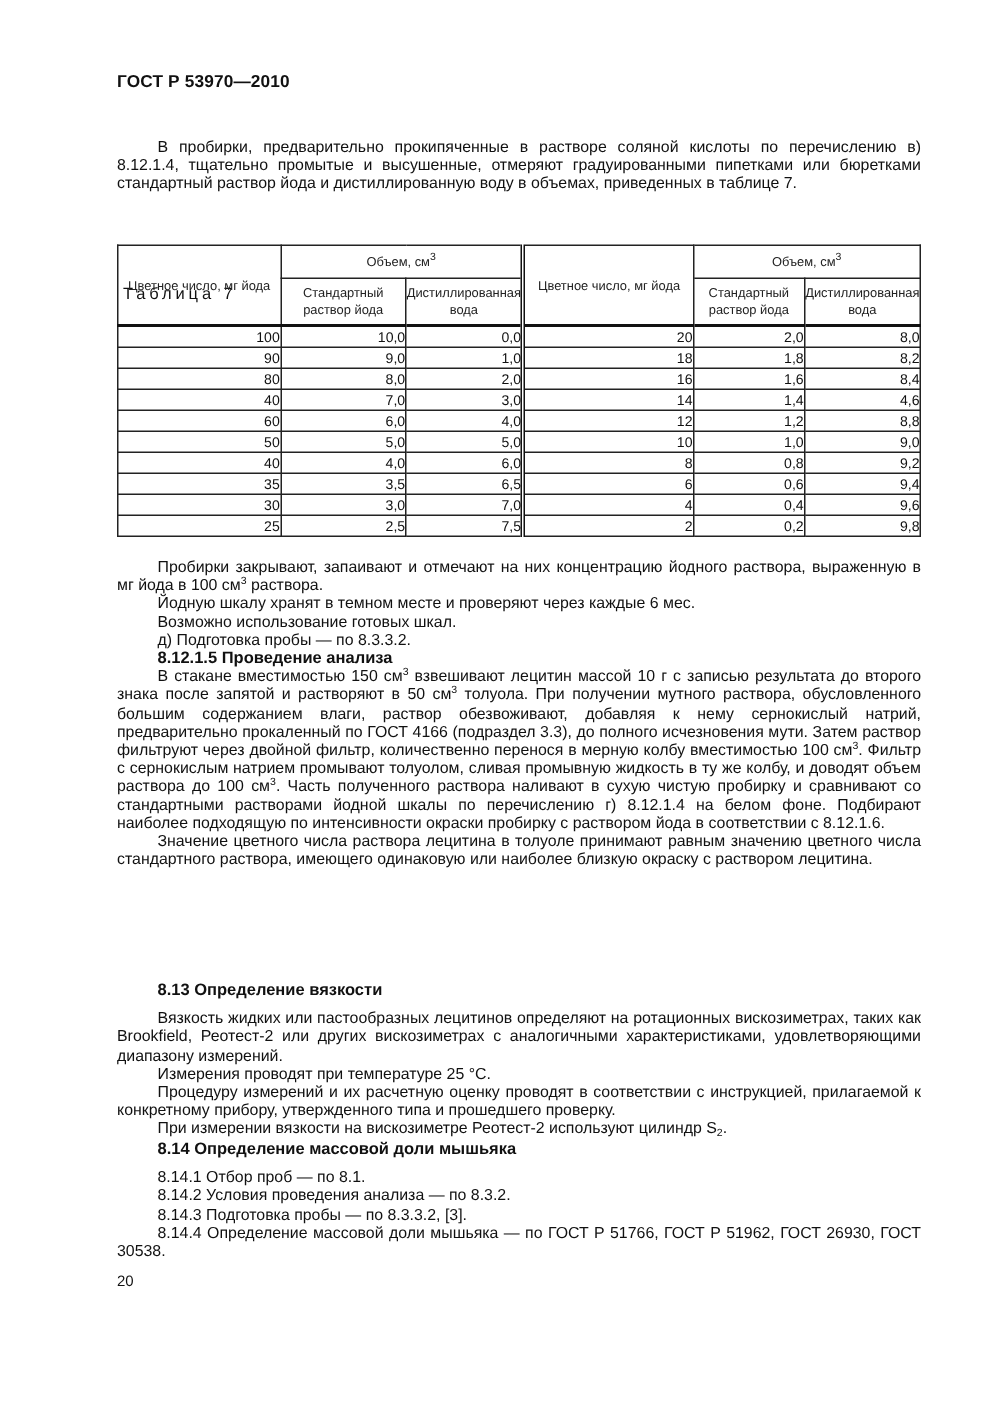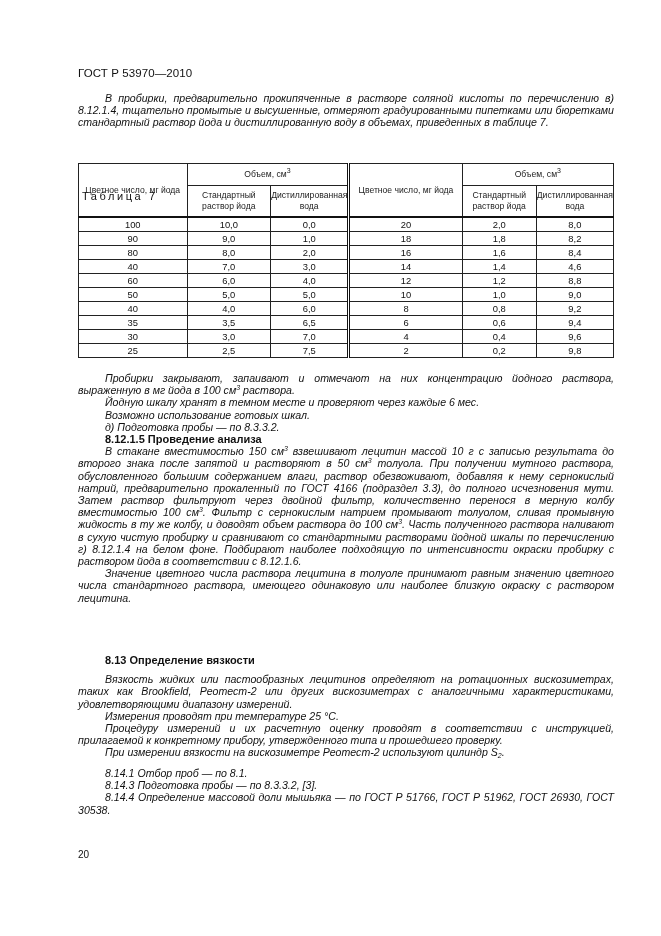--- a/index.html
+++ b/index.html
@@ -1,40 +1,40 @@
 <!DOCTYPE html>
 <html><head>
 <meta charset="utf-8">
 <style>
   html, body { margin: 0; padding: 0; background: #ffffff; }
   body {
     width: 661px; height: 936px; position: relative; overflow: hidden;
     font-family: "Liberation Sans", sans-serif; color: #111;
   }
   .page { position: absolute; left: 78px; top: 0; width: 536px; }
-  .doc-header { position: absolute; top: 67px; left: 0; font-weight: normal; font-size: 11.5px; letter-spacing: 0.1px; }
-  .p { font-size: 10.6px; line-height: 12.2px; text-align: justify; margin: 0; font-style: italic; }
+  .doc-header { position: absolute; top: 49px; left: 0; font-weight: bold; font-size: 11.5px; letter-spacing: 0.1px; }
+  .p { font-size: 10.6px; line-height: 12.2px; text-align: justify; margin: 0; }
   .ind { text-indent: 27px; }
   .h { font-weight: bold; font-size: 11px; line-height: 12.2px; margin: 0; padding-left: 27px; }
   .block { position: absolute; left: 0; width: 536px; }
   .tcap { position: absolute; top: 146px; left: 4px; font-size: 11px; letter-spacing: 2.6px; margin-top: 44px; }
   sup { font-size: 7px; line-height: 0; vertical-align: 4px; }
   sub { font-size: 7px; line-height: 0; vertical-align: -2px; }
 
   table.t7 {
     position: absolute; top: 163px; left: 0; width: 536px;
     border-collapse: collapse; font-size: 9.4px; text-align: center;
     border: 1.3px solid #111;
   }
   table.t7 td, table.t7 th { border: 1px solid #222; padding: 0; font-weight: normal; }
   table.t7 th { font-size: 8.6px; line-height: 11px; color: #222; }
   table.t7 thead tr.r1 th { height: 21px; }
   table.t7 thead tr.r2 th { height: 30px; margin-top: 38px; }
   table.t7 thead tr.r2 th, table.t7 thead th.rowspan { border-bottom: 2px solid #111; }
-  table.t7 tbody td { height: 13px; line-height: 13px; }
+  table.t7 tbody td { height: 13px; line-height: 13px; text-align: right; }
   table.t7 .dbl { border-right: 3px double #111 !important; }
   .c1 { width: 112px; } .c2 { width: 85px; } .c3 { width: 72px; }
   .c4 { width: 117px; } .c5 { width: 75px; } .c6 { width: 75px; }
   .pagenum { position: absolute; top: 849px; left: 0; font-size: 10px; }
 </style>
 </head>
 <body>
 
 <div class="page">
 
@@ -166,20 +166,22 @@
   <div class="block" style="top:654px;">
     <p class="h">8.13  Определение вязкости</p>
     <div style="height:7px;"></div>
     <p class="p ind">Вязкость жидких или пастообразных лецитинов определяют на ротационных вискозиметрах, таких как Brookfield, Реотест-2 или других вискозиметрах с аналогичными характеристиками, удовлетворяющими диапазону измерений.</p>
     <p class="p ind">Измерения проводят при температуре 25 °С.</p>
     <p class="p ind">Процедуру измерений и их расчетную оценку проводят в соответствии с инструкцией, прилагаемой к конкретному прибору, утвержденного типа и прошедшего проверку.</p>
     <p class="p ind"><span>При измерении вязкости на вискозиметре Реотест-2 используют цилиндр S</span><sub>2</sub><span>.</span></p>
   </div>
 
   <div class="block" style="top:760px;">
+    <p class="h">8.14  Определение массовой доли мышьяка</p>
     <div style="height:7px;"></div>
     <p class="p ind">8.14.1  Отбор проб — по 8.1.</p>
+    <p class="p ind">8.14.2  Условия проведения анализа — по 8.3.2.</p>
     <p class="p ind">8.14.3  Подготовка пробы — по 8.3.3.2, [3].</p>
     <p class="p ind">8.14.4  Определение массовой доли мышьяка — по ГОСТ Р 51766, ГОСТ Р 51962, ГОСТ 26930, ГОСТ 30538.</p>
   </div>
 
   <div class="pagenum">20</div>
 </div>
 
 </body></html>

